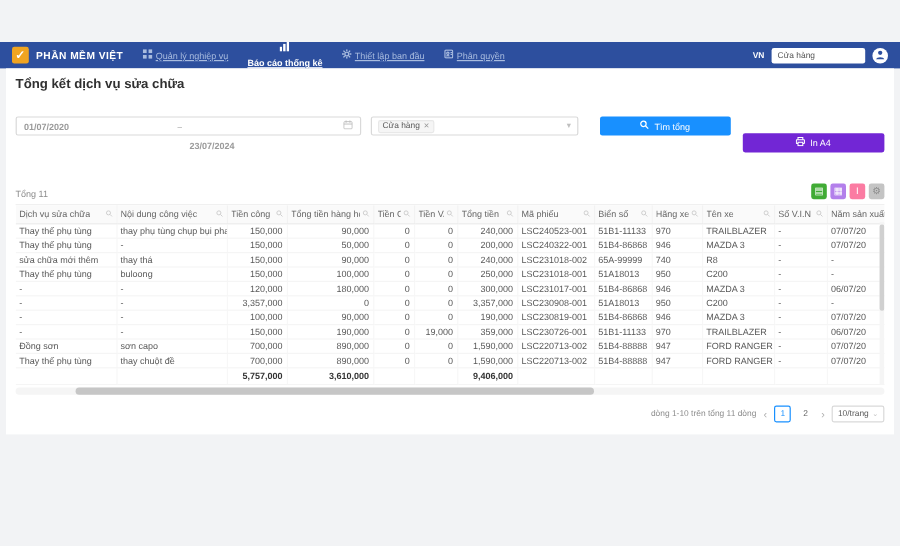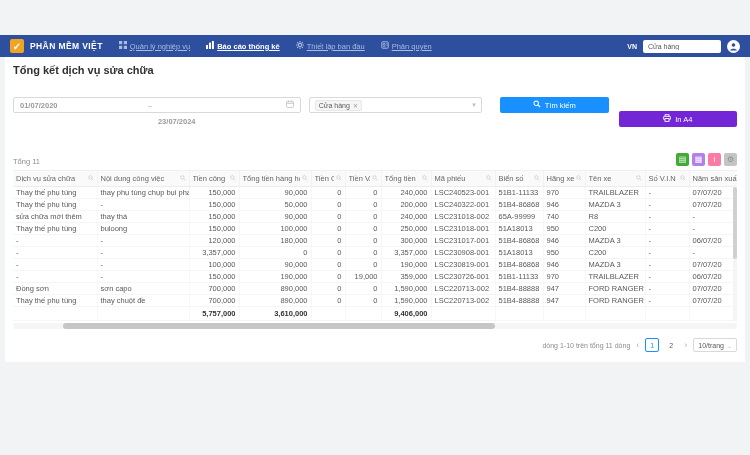--- a/index.html
+++ b/index.html
@@ -9,21 +9,21 @@
   
   .top-strip { height:35px; background:#f2f3f5; }
 
   
   .navbar { height:22px; background:#2d4f9e; display:flex; align-items:center; padding:0 10px; gap:16px; }
   .brand-wrap { display:flex; align-items:center; gap:6px; }
   .logo { width:14px; height:14px; background:#f0a421; border-radius:2px; color:#fff;
           font-size:10px; font-weight:bold; display:flex; align-items:center; justify-content:center; }
   .brand { color:#fff; font-size:8.5px; font-weight:bold; letter-spacing:.4px; }
   .nav-item { display:flex; align-items:center; gap:3px; color:#a9bcdf; font-size:7.5px; cursor:pointer;text-decoration:underline; }
-  .nav-item.active { color:#fff; font-weight:bold; }
+  .nav-item.active { color:#fff; font-weight:bold;flex-direction:column; }
   .nav-item svg { width:8px; height:8px; }
   .nav-right { margin-left:auto; display:flex; align-items:center; gap:6px; }
   .lang { color:#fff; font-size:7px; font-weight:bold; }
   .store-search { width:78px; height:13px; border:none; border-radius:2px; font-size:7px; padding:0 5px; color:#555; outline:none; }
   .avatar { width:13px; height:13px; border-radius:50%; background:#fff; display:flex; align-items:center; justify-content:center; }
   .avatar svg { width:9px; height:9px; }
 
   
   .card { background:#fff; margin:0 5px; padding:7px 8px 10px; }
   .page-title { font-size:11px; font-weight:bold; color:#303030; margin-bottom:7px; }
@@ -159,21 +159,21 @@
         <span>Cửa hàng</span>
         <span class="tag-close">✕</span>
       </span>
       <span class="select-caret">▾</span>
     </div>
     <button class="btn btn-search">
       <span><svg viewBox="0 0 10 10" fill="none" stroke="#fff" stroke-width="1.3">
             <circle cx="4" cy="4" r="2.8"></circle>
             <path d="M6.2 6.2L9 9"></path>
           </svg></span>
-      <span>Tìm kiếm</span>
+      <span>Tìm tổng</span>
     </button>
     <button class="btn btn-print">
       <span><svg viewBox="0 0 10 10" fill="none" stroke="#fff" stroke-width="1.1">
             <path d="M2.5 3V0.8h5V3"></path>
             <rect x="0.8" y="3" width="8.4" height="4" rx="0.6"></rect>
             <rect x="2.5" y="5.7" width="5" height="3.5" fill="#7226d5"></rect>
           </svg></span>
       <span>In A4</span>
     </button>
   </div>

